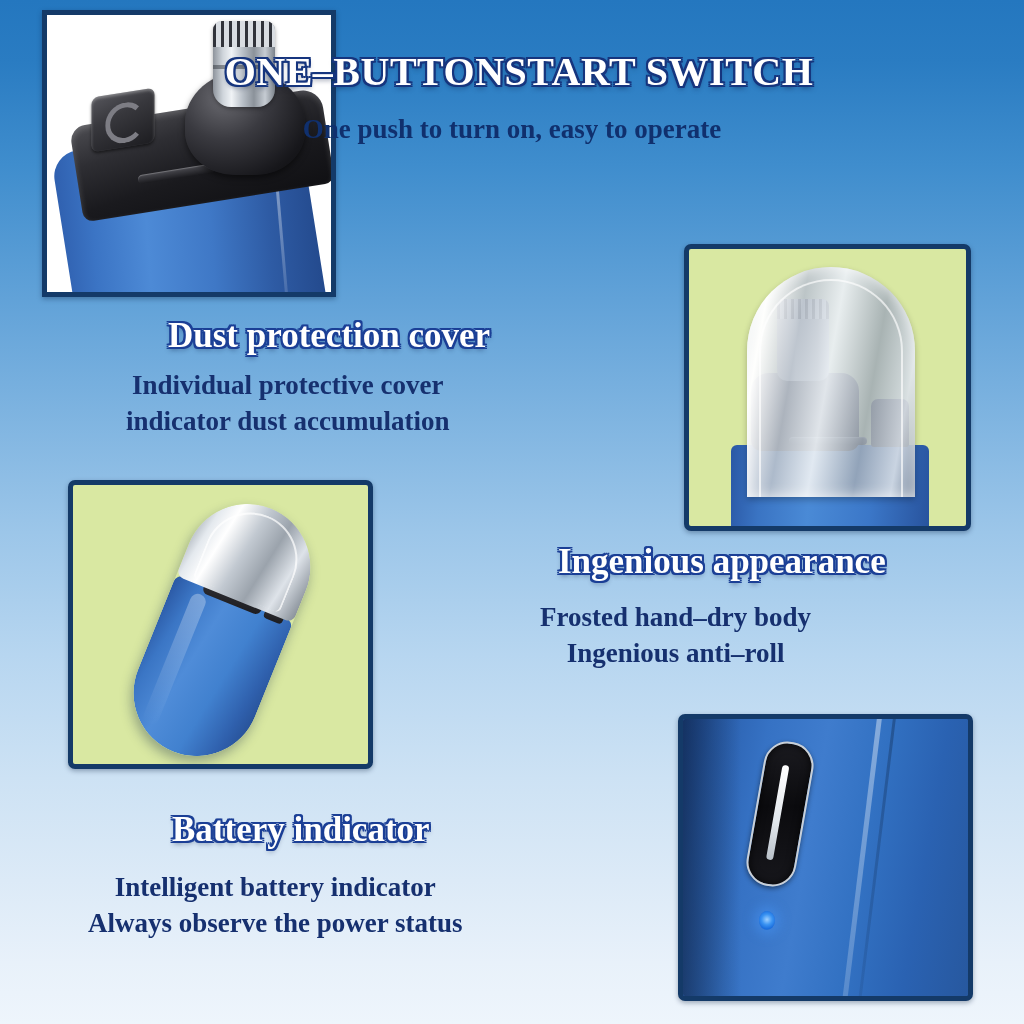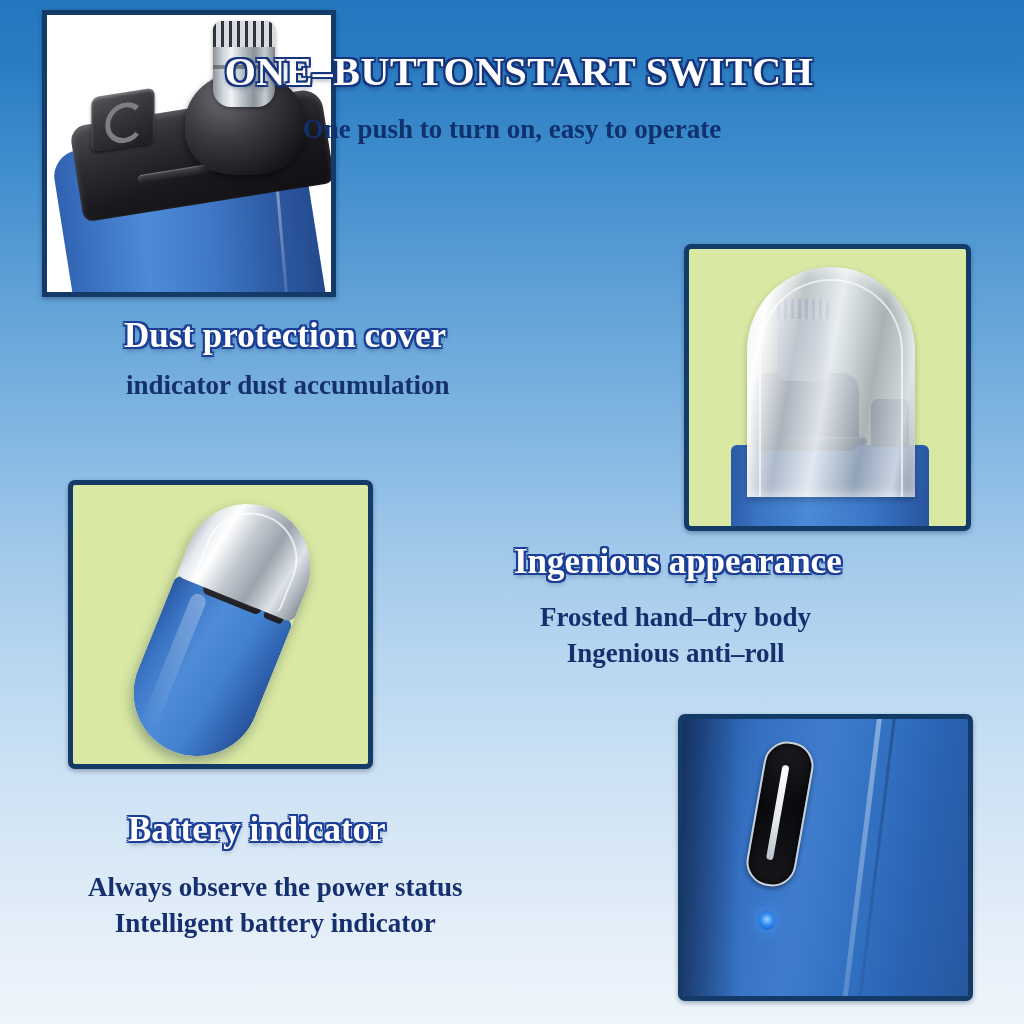--- a/index.html
+++ b/index.html
@@ -330,20 +330,21 @@
     font-weight: bold;
     font-size: 35px;
     color: #ffffff;
     text-shadow:
       -2px -2px 0 #1b3f96, 2px -2px 0 #1b3f96,
       -2px  2px 0 #1b3f96, 2px  2px 0 #1b3f96,
        0   -2px 0 #1b3f96, 0    2px 0 #1b3f96,
       -2px  0   0 #1b3f96, 2px  0   0 #1b3f96,
        0    3px 5px rgba(10,30,70,.45);
     white-space: nowrap;
+    margin-left: 44px;
   }
   .feature-desc {
     position: absolute;
     font-weight: bold;
     font-size: 27px;
     color: #16306f;
     line-height: 1.33;
     white-space: nowrap;
     text-align: center;
   }
@@ -426,28 +427,29 @@
       <div class="br-led"></div>
     </div>
   </div>
 
   <div class="title" id="main-title">ONE–BUTTONSTART SWITCH</div>
 
   <div class="subtitle" id="main-subtitle">One push to turn on, easy to operate</div>
 
   <div class="feature-heading" id="heading-dust">Dust protection cover</div>
   <div class="feature-desc" id="desc-dust">
+    <div>Individual protective cover</div>
     <div>indicator dust accumulation</div>
   </div>
 
   <div class="feature-heading" id="heading-geo">Ingenious appearance</div>
   <div class="feature-desc" id="desc-geo">
     <div>Frosted hand–dry body</div>
     <div>Ingenious anti–roll</div>
   </div>
 
   <div class="feature-heading" id="heading-batt">Battery indicator</div>
   <div class="feature-desc" id="desc-batt">
+    <div>Intelligent battery indicator</div>
     <div>Always observe the power status</div>
-    <div>Intelligent battery indicator</div>
   </div>
 
 </div>
 
 </body></html>

